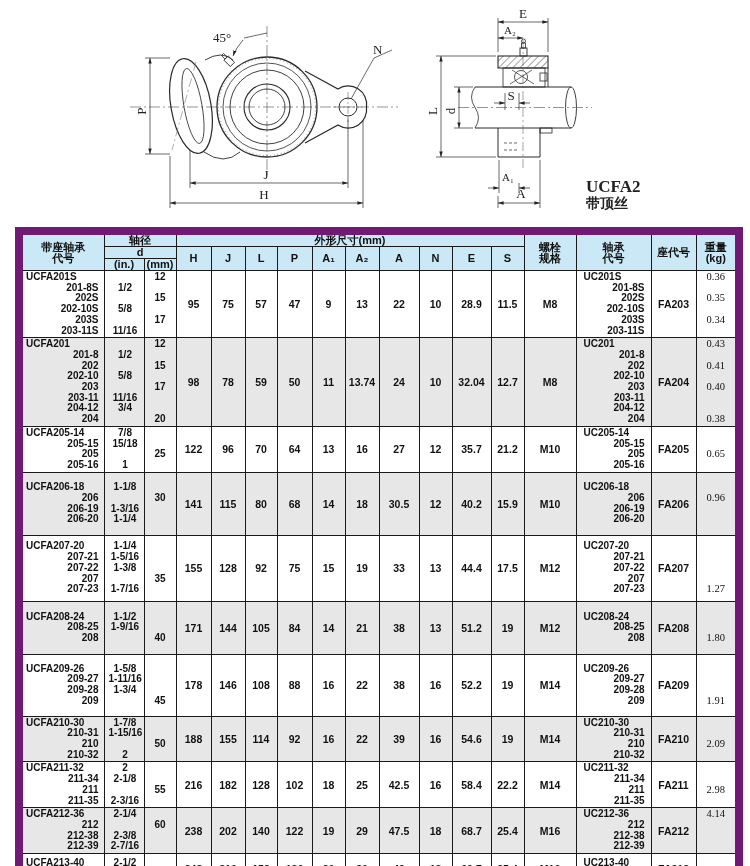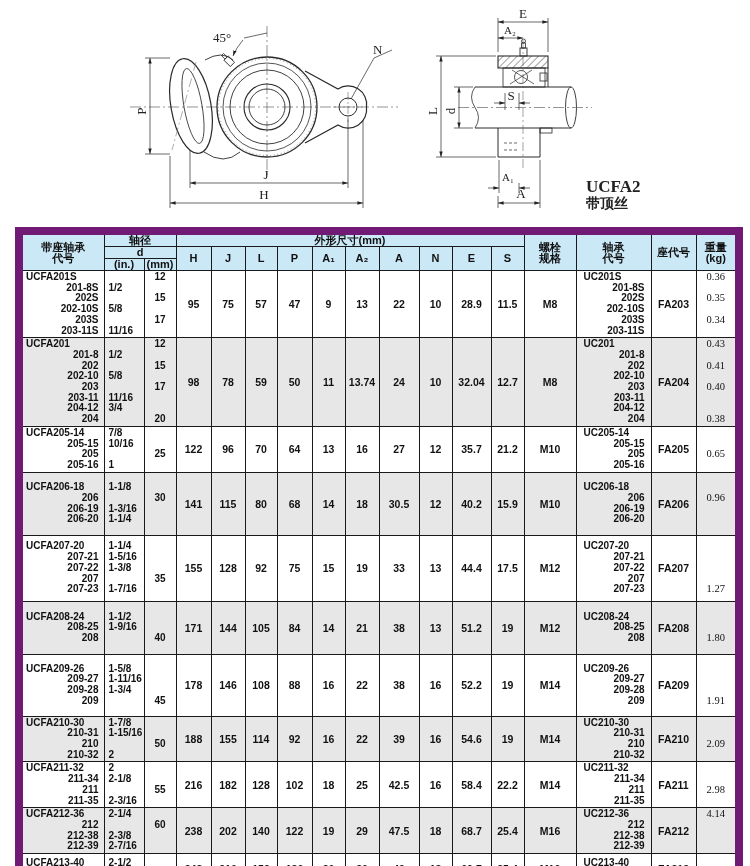--- a/index.html
+++ b/index.html
@@ -22,21 +22,21 @@
   .lines .ln{display:block;line-height:10.7px;white-space:pre;}
   td.codecell{text-align:left;}
   .codeblock{padding:1px 5px 1px 3px;}
   .codeblock .ln.first{text-align:left;}
   .codeblock .ln{text-align:right;}
   .bearblock{padding:1px 6px 1px 7px;}
   .bearblock .ln.first{text-align:left;}
   .bearblock .ln{text-align:right;}
   td.inchcell{text-align:left;}
   .inchblock{padding:1px 2px 1px 4px;}
-  .inchblock .ln{text-align:left;}
+  .inchblock .ln{text-align:center;}
   .mmblock .ln, .wtblock .ln{text-align:center;}
   td.wtcell{font-family:"Liberation Serif", serif;font-weight:normal;font-size:10.5px;}
   td.dimcell, td.boltcell, td.houscell{font-size:10.5px;}
 </style>
 </head>
 <body>
 
 <div class="page">
 
   <svg class="drawing" viewBox="0 0 750 224" xmlns="http://www.w3.org/2000/svg">
@@ -362,21 +362,21 @@
               <div class="lines codeblock">
                 <span class="ln first">UCFA205-14</span>
                 <span class="ln">205-15</span>
                 <span class="ln">205</span>
                 <span class="ln">205-16</span>
               </div>
             </td>
             <td class="inchcell">
               <div class="lines inchblock">
                 <span class="ln first">7/8</span>
-                <span class="ln">10/16</span>
+                <span class="ln">15/18</span>
                 <span class="ln">&nbsp;</span>
                 <span class="ln">1</span>
               </div>
             </td>
             <td>
               <div class="lines mmblock">
                 <span class="ln first">&nbsp;</span>
                 <span class="ln">&nbsp;</span>
                 <span class="ln">25</span>
                 <span class="ln">&nbsp;</span>

